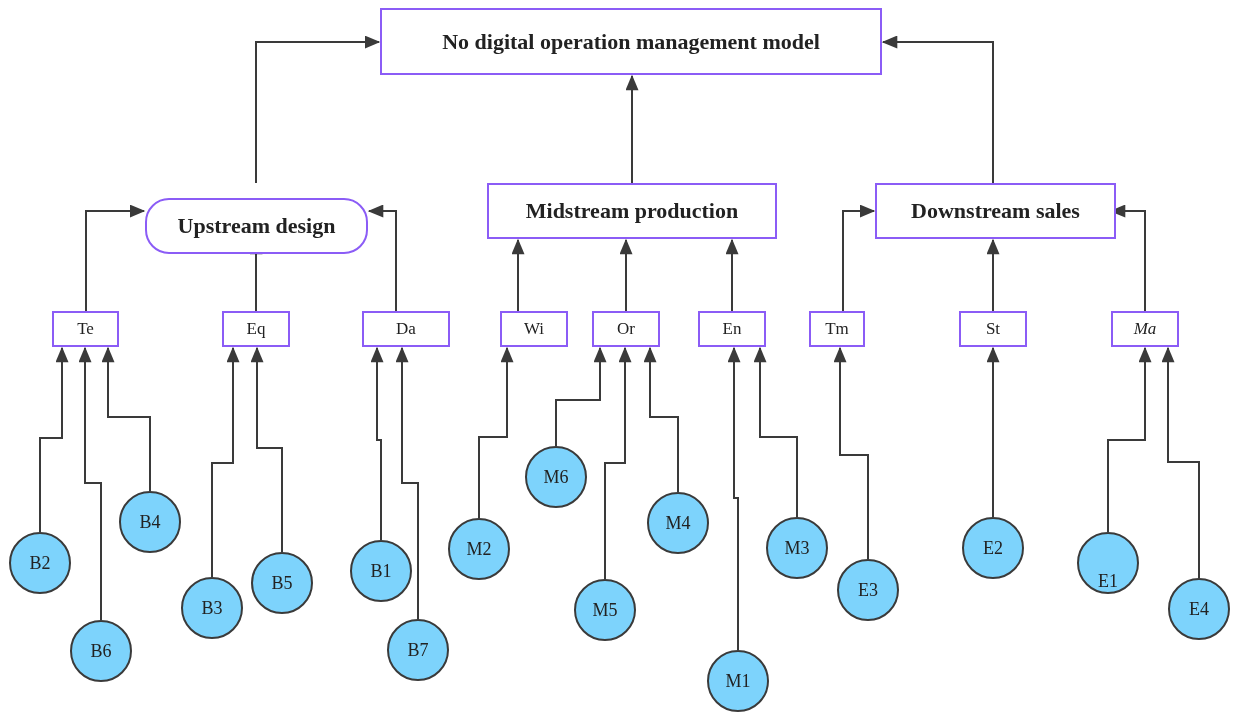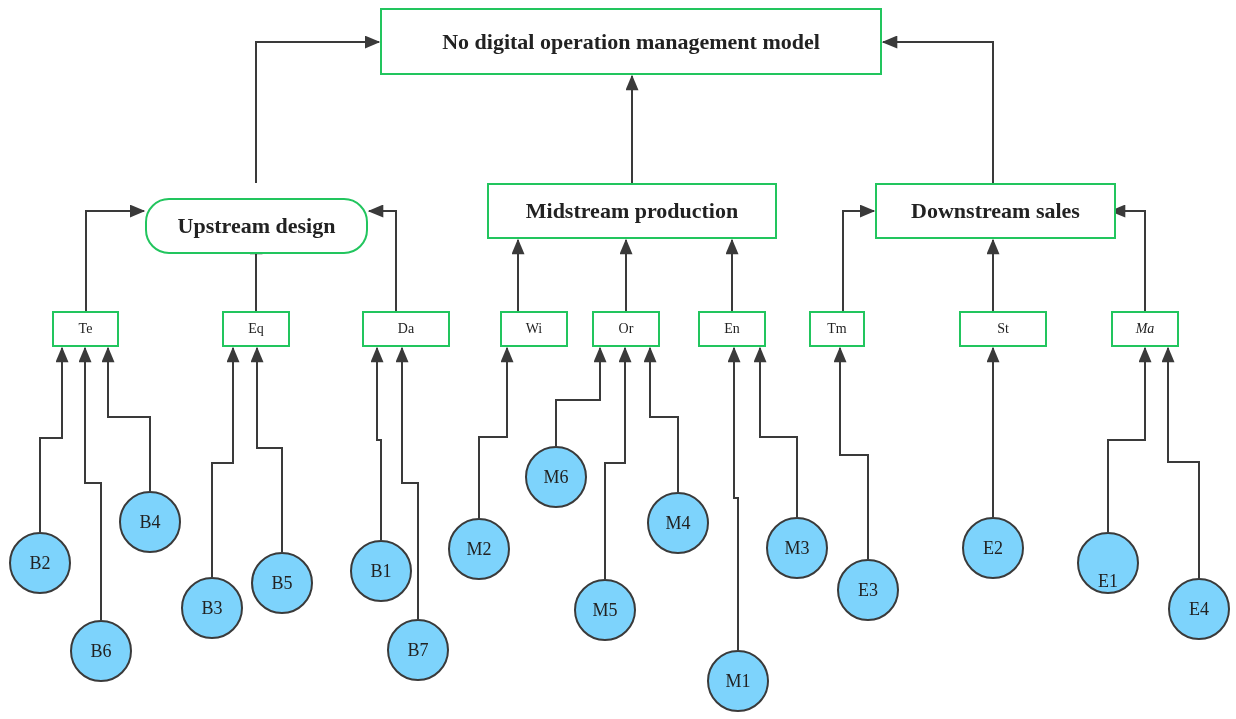--- a/index.html
+++ b/index.html
@@ -3,26 +3,26 @@
 <meta charset="utf-8">
 <style>
   html,body{margin:0;padding:0;background:#ffffff;}
   .canvas{
     position:relative;width:1236px;height:719px;background:#ffffff;
     font-family:"Liberation Serif", serif;color:#222222;overflow:hidden;
   }
   #edge-layer{position:absolute;left:0;top:0;width:1236px;height:719px;}
   #edge-layer polyline{fill:none;stroke:#3a3a3a;stroke-width:2;}
   .box{
-    position:absolute;border:2px solid #22c55e;background:#ffffff;
+    position:absolute;border:2px solid #8b5cf6;background:#ffffff;
     display:flex;align-items:center;justify-content:center;box-sizing:border-box;
     text-align:center;line-height:1.05;
   }
   .root-box span,.cat-box span{font-weight:bold;font-size:22px;white-space:nowrap;}
-  .factor-box span{font-size:14px;white-space:nowrap;}
+  .factor-box span{font-size:17px;white-space:nowrap;}
   .cause-circle{
     position:absolute;border:2px solid #3a3a3a;border-radius:50%;background:#7dd3fc;
     display:flex;align-items:center;justify-content:center;box-sizing:border-box;
     font-size:18px;
   }
 </style>
 </head>
 <body>
 
 <div class="canvas">
@@ -89,21 +89,21 @@
       </div>
       <div class="box factor-box" style="left: 592px; top: 311px; width: 68px; height: 36px;">
         <span>Or</span>
       </div>
       <div class="box factor-box" style="left: 698px; top: 311px; width: 68px; height: 36px;">
         <span>En</span>
       </div>
       <div class="box factor-box" style="left: 809px; top: 311px; width: 56px; height: 36px;">
         <span>Tm</span>
       </div>
-      <div class="box factor-box" style="left: 959px; top: 311px; width: 88px; height: 36px;">
+      <div class="box factor-box" style="left: 959px; top: 311px; width: 68px; height: 36px;">
         <span>St</span>
       </div>
       <div class="box factor-box" style="left: 1111px; top: 311px; width: 68px; height: 36px; font-style: italic;">
         <span>Ma</span>
       </div>
       <div class="cause-circle" style="left: 9px; top: 532px; width: 62px; height: 62px;">
         <span>B2</span>
       </div>
       <div class="cause-circle" style="left: 70px; top: 620px; width: 62px; height: 62px;">
         <span>B6</span>

